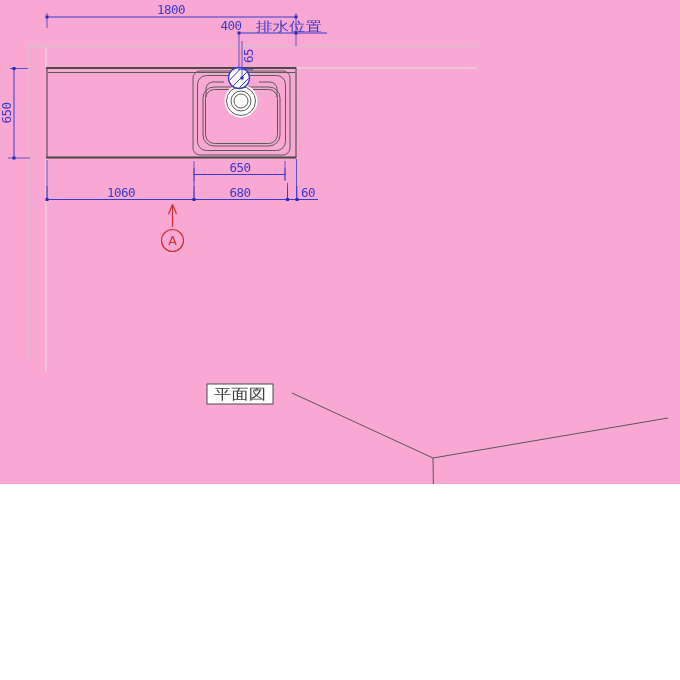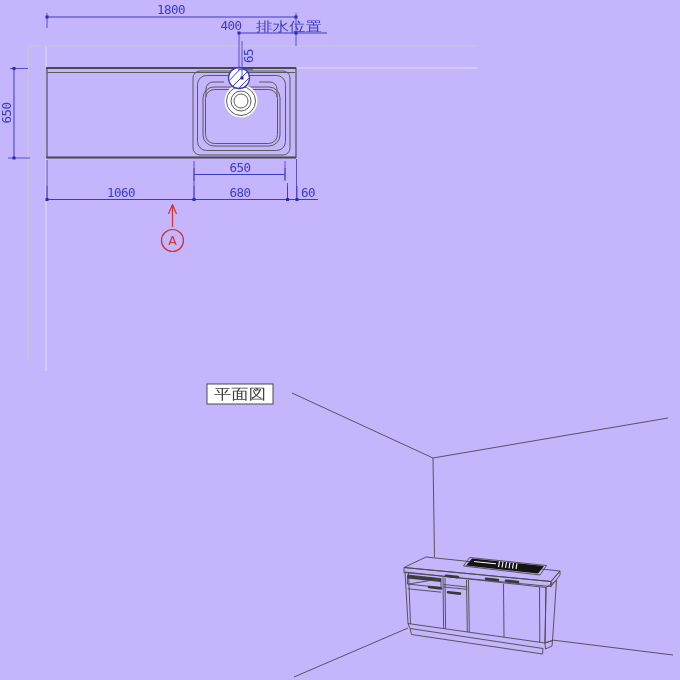--- a/index.html
+++ b/index.html
@@ -1,16 +1,16 @@
 <!DOCTYPE html>
 <html><head>
 <meta charset="utf-8">
 <style>
   html,body{margin:0;padding:0;background:#ffffff;}
-  .stage{position:relative;width:680px;height:680px;background:#c4b5fd;overflow:hidden;
+  .stage{position:relative;width:680px;height:484px;background:#f9a8d4;overflow:hidden;
          font-family:"Liberation Sans", sans-serif;text-decoration:underline;}
   svg{position:absolute;left:0;top:0;}
   
   .wall{stroke:#c9c9c9;stroke-width:1;fill:none;}
   .wall2{stroke:#e2e2e2;stroke-width:1;fill:none;}
   .draw{stroke:#4a4a4a;fill:none;stroke-width:1.1;}
   .thick{stroke-width:2.2;}
   .sinkln{stroke:#5a5a5a;fill:none;stroke-width:1;}
   .dim{stroke:#3a3ac8;stroke-width:1;fill:none;}
   .dimthin{stroke:#3a3ac8;stroke-width:0.8;fill:none;}

